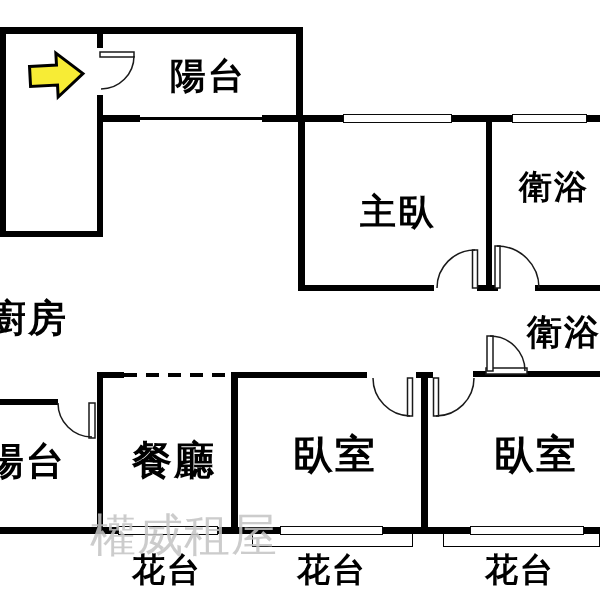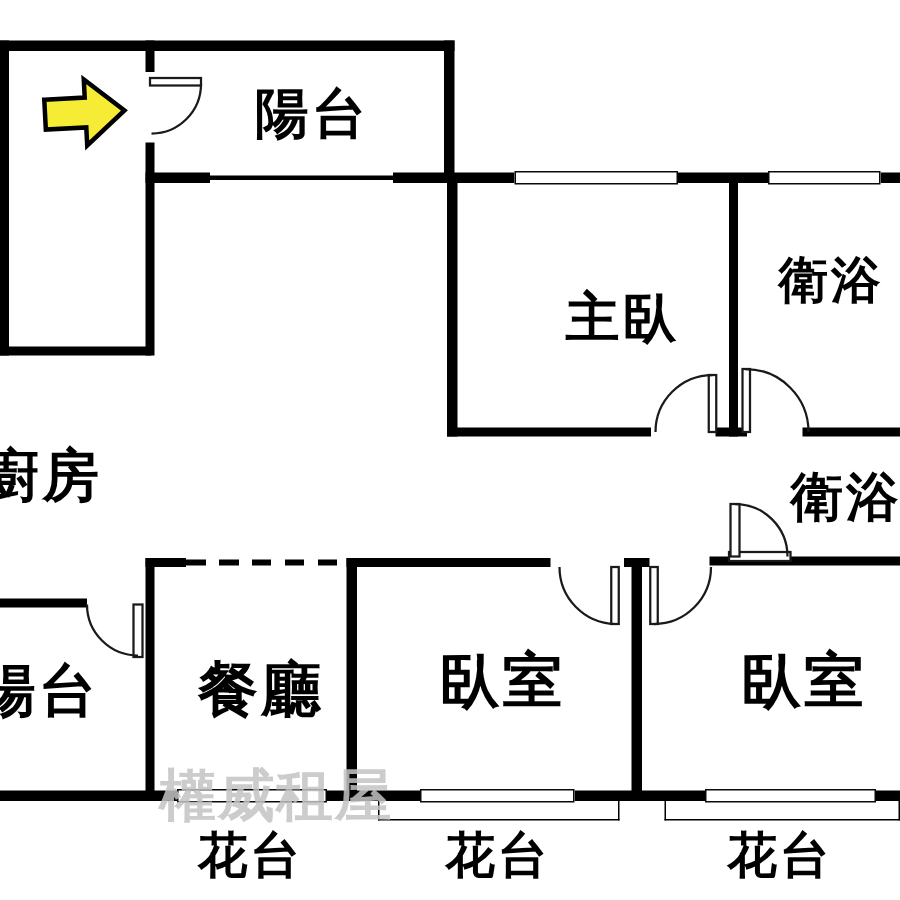--- a/index.html
+++ b/index.html
@@ -8,21 +8,21 @@
   .wall{position:absolute;background:#000;z-index:10;}
   .thin{position:absolute;background:#000;z-index:10;}
   .window{position:absolute;background:#fff;border:1.5px solid #0a0a0a;box-sizing:border-box;z-index:11;}
   .dashed{position:absolute;height:4px;z-index:10;
           background:repeating-linear-gradient(90deg,#000 0 13px,transparent 13px 22px);}
   .room-label{position:absolute;color:#000;font-weight:bold;letter-spacing:2px;
               white-space:nowrap;z-index:20;line-height:1;}
   .flowerbox{position:absolute;background:#fff;border:1.5px solid #000;border-top:none;
              box-sizing:border-box;z-index:5;}
   #doors{position:absolute;left:0;top:0;z-index:12;}
-  #watermark-cjk{position:absolute;left:106px;top:512px;font-size:38px;font-weight:bold;
+  #watermark-cjk{position:absolute;left:90px;top:512px;font-size:46px;font-weight:normal;
                  color:rgba(195,195,195,0.85);letter-spacing:1px;z-index:30;line-height:1;}
   #watermark-latin{position:absolute;left:100px;top:570px;font-size:15px;font-weight:bold;
                  color:rgba(195,195,195,0.9);letter-spacing:3px;z-index:30;line-height:1;}
   #logo{position:absolute;left:3px;top:510px;width:87px;height:88px;background:#84d6c6;
         border-radius:13px;z-index:40;}
   #logo-text{position:absolute;left:11px;top:59px;color:#fff;font-weight:bold;
              font-style:italic;font-size:19px;letter-spacing:1px;line-height:1;}
   #arrow{position:absolute;left:26px;top:48px;z-index:25;transform:rotate(-3deg);}
 </style>
 </head>
@@ -99,21 +99,21 @@
       <rect x="487" y="336" width="6" height="35" fill="#fff"></rect>
       <path d="M490,336 A35,35 0 0 1 525,371"></path>
     </g>
   </svg>
 
   <svg id="arrow" width="62" height="54" viewBox="0 0 62 54">
     <polygon points="4,17 31,17 31,5 57,27 31,49 31,37 4,37" fill="#f7ec35" stroke="#000" stroke-width="3" stroke-linejoin="miter"></polygon>
   </svg>
 
   <div class="room-label" style="left:170px;top:58px;font-size:36px;">陽台</div>
-  <div class="room-label" style="left:377px;top:194px;font-size:36px;">主臥</div>
+  <div class="room-label" style="left:360px;top:194px;font-size:36px;">主臥</div>
   <div class="room-label" style="left:519px;top:170px;font-size:33px;">衛浴</div>
   <div class="room-label" style="left:-12px;top:299px;font-size:38px;">廚房</div>
   <div class="room-label" style="left:527px;top:314px;font-size:35px;">衛浴</div>
   <div class="room-label" style="left:-14px;top:442px;font-size:38px;">陽台</div>
   <div class="room-label" style="left:132px;top:440px;font-size:40px;">餐廳</div>
   <div class="room-label" style="left:293px;top:434px;font-size:40px;">臥室</div>
   <div class="room-label" style="left:494px;top:434px;font-size:40px;">臥室</div>
   <div class="room-label" style="left:132px;top:553px;font-size:33px;">花台</div>
   <div class="room-label" style="left:297px;top:553px;font-size:33px;">花台</div>
   <div class="room-label" style="left:485px;top:553px;font-size:33px;">花台</div>

